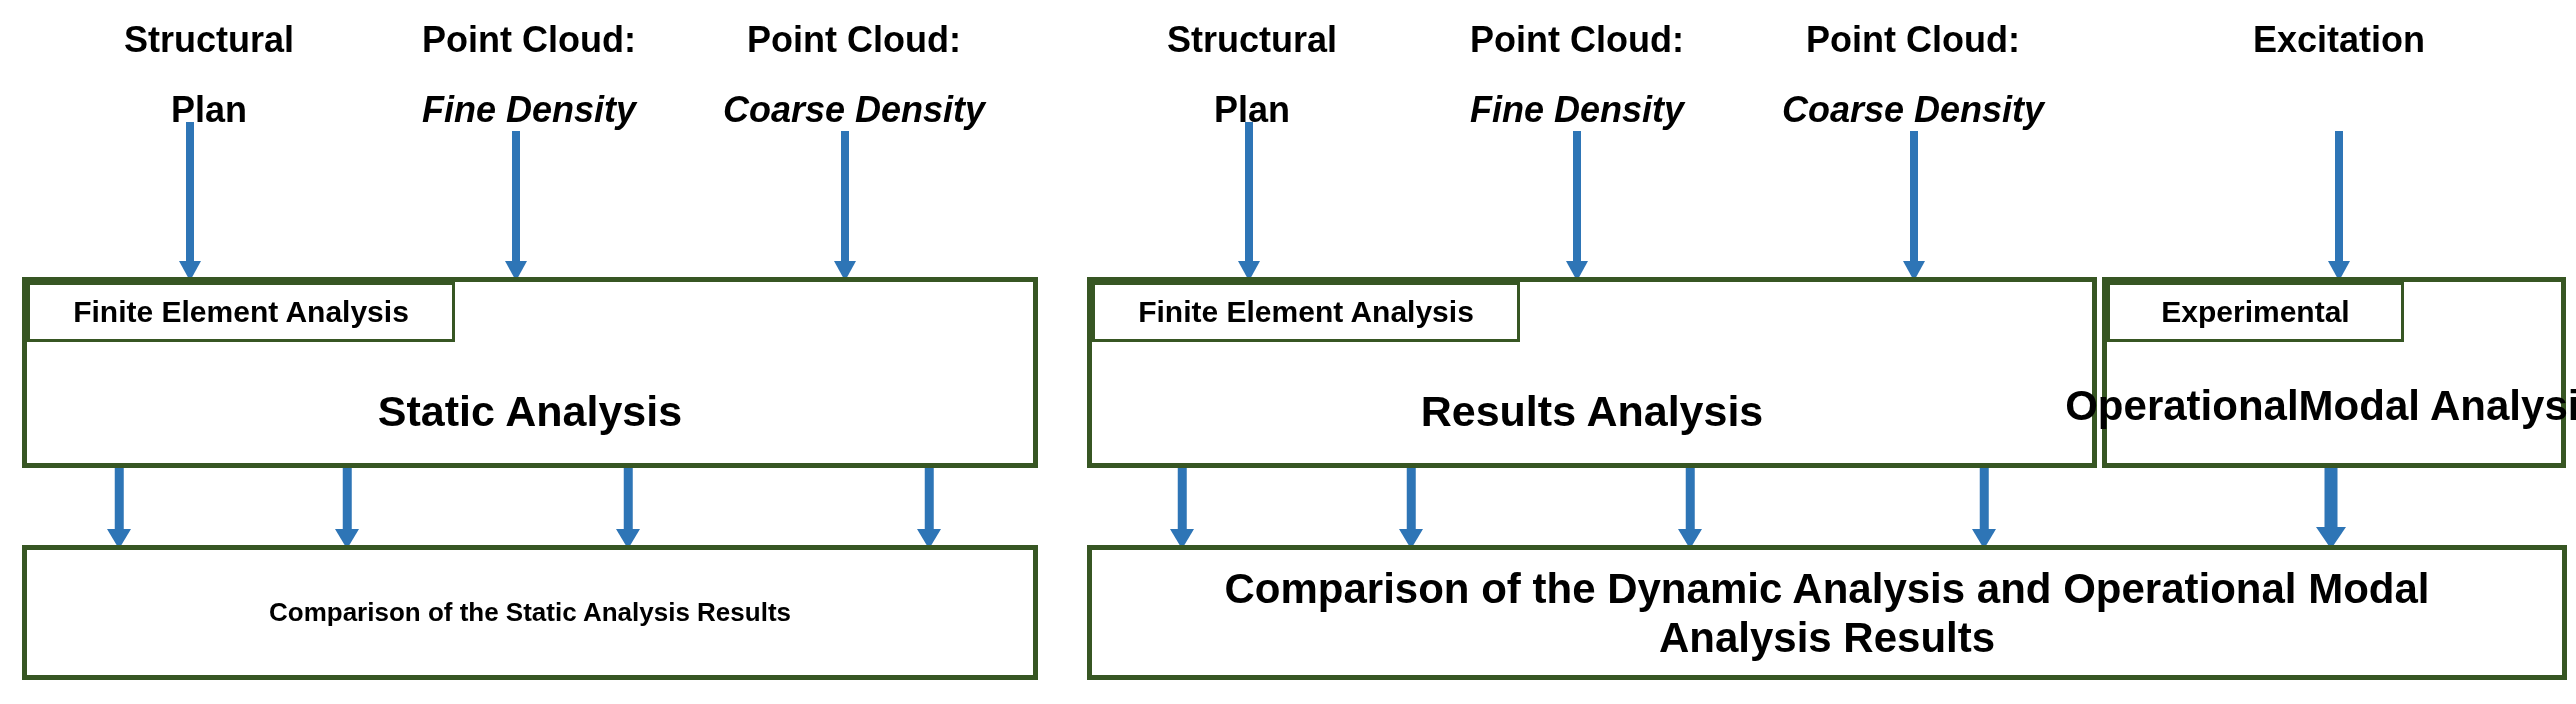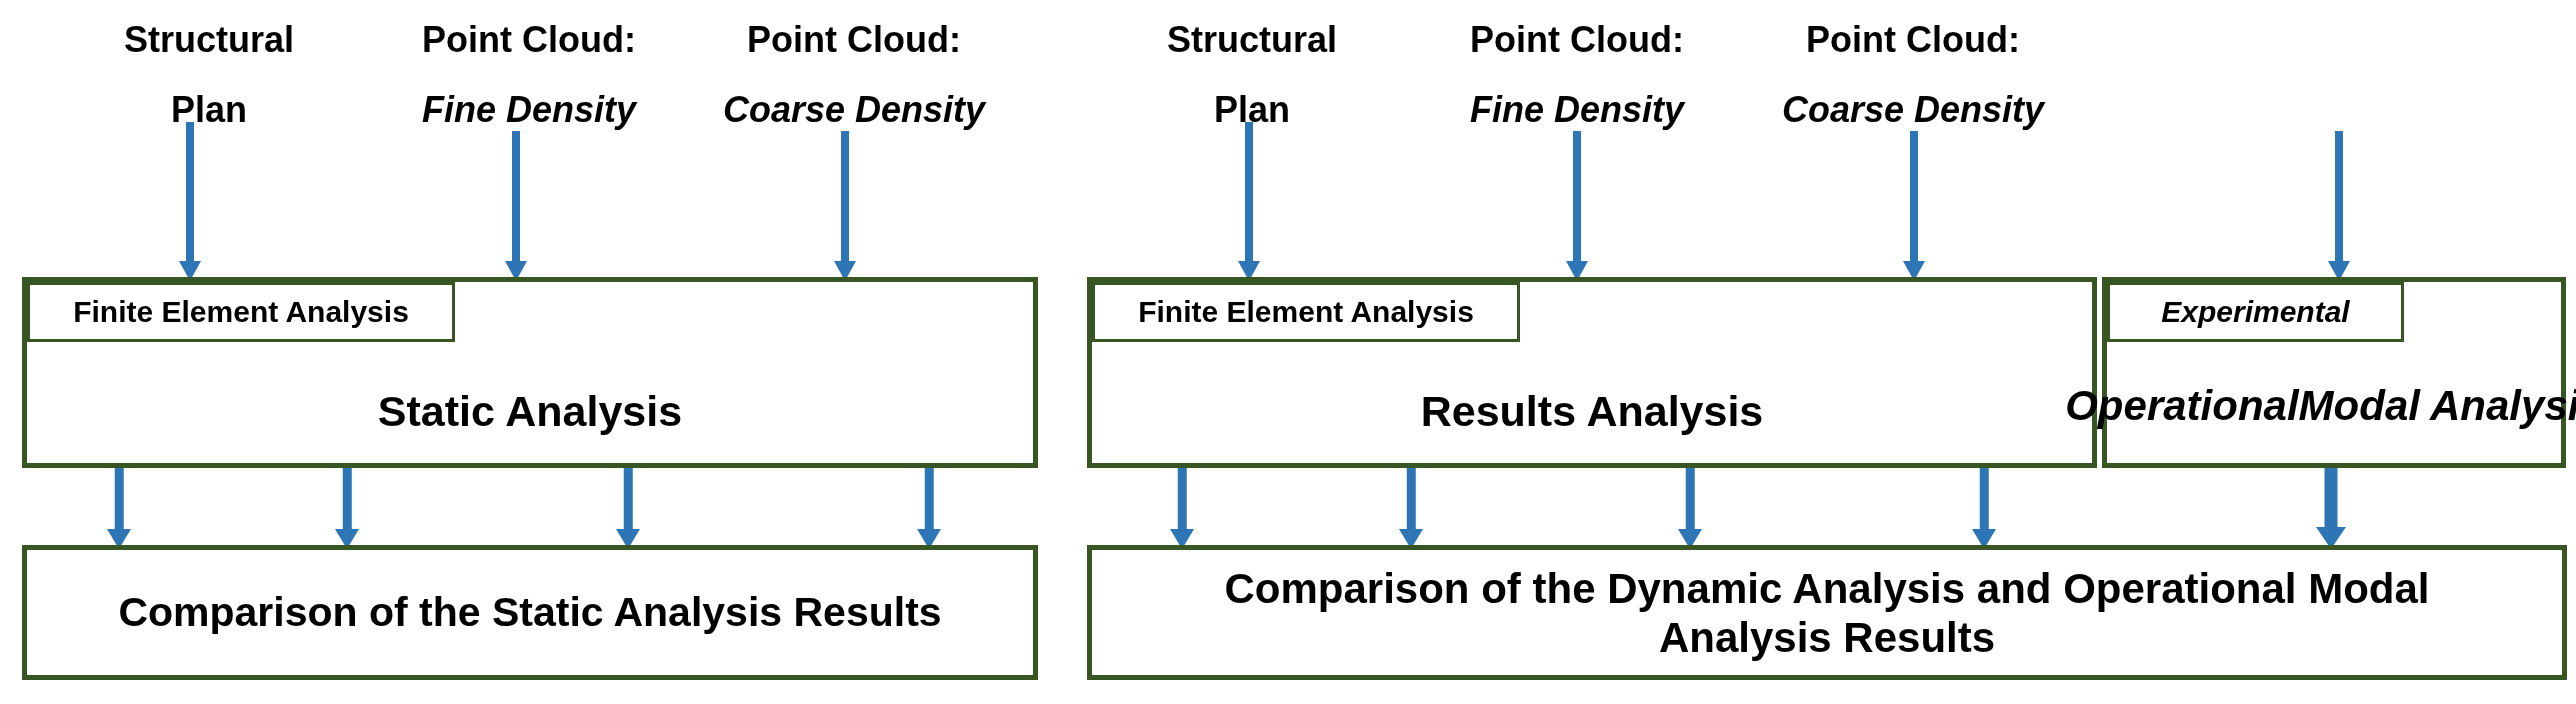--- a/index.html
+++ b/index.html
@@ -70,21 +70,21 @@
     line-height:66px;padding-top:6.6px;
     font-size:42px;text-align:center;
   }
   .rbox{
     position:absolute;top:545px;height:135px;
     box-sizing:border-box;border:5.3px solid var(--green);
     background:var(--bg);
     display:flex;flex-direction:column;align-items:center;justify-content:center;
     text-align:center;font-weight:700;white-space:nowrap;
   }
-  #static-result{font-size:41px;}
+  #static-result{font-size:26px;}
   #dynamic-result{font-size:42px;line-height:49px;}
 </style>
 </head>
 <body>
 
 <div id="canvas">
 
   <div class="lbl" style="left:209px;">
     <span class="line">Structural</span>
     <span class="line">Plan</span>
@@ -105,20 +105,21 @@
   <div class="lbl" style="left:1577px;">
     <span class="line">Point Cloud:</span>
     <span class="line italic">Fine Density</span>
   </div>
   <div class="lbl" style="left:1913px;">
     <span class="line">Point Cloud:</span>
     <span class="line italic">Coarse Density</span>
   </div>
 
   <div class="lbl" style="left:2339px;">
+    <span class="line">Excitation</span>
   </div>
 
   <div class="arrow a-in" style="left:179px;top:122px;height:159px;">
       <div class="shaft"></div>
       <div class="head"></div>
     </div>
   <div class="arrow a-in" style="left:505px;top:131px;height:150px;">
       <div class="shaft"></div>
       <div class="head"></div>
     </div>
@@ -150,21 +151,21 @@
     <div class="pbox-label">Static Analysis</div>
   </div>
 
   <div class="pbox" id="dynamic-box" style="left:1087px;width:1010px;">
     <div class="tag" style="width:428px;">
       <span>Finite Element Analysis</span>
     </div>
     <div class="pbox-label">Results Analysis</div>
   </div>
 
-  <div class="pbox" id="oma-box" style="left:2102px;width:464px;font-style:italic;">
+  <div class="pbox" id="oma-box" style="left:2102px;width:464px;">
     <div class="tag" style="width:297px;">
       <span>Experimental</span>
     </div>
     <div class="pbox-label two-line">
       <span>Operational</span>
       <span>Modal Analysis</span>
     </div>
   </div>
 
   <div class="arrow a-out" style="left:107px;top:468px;height:81px;">

